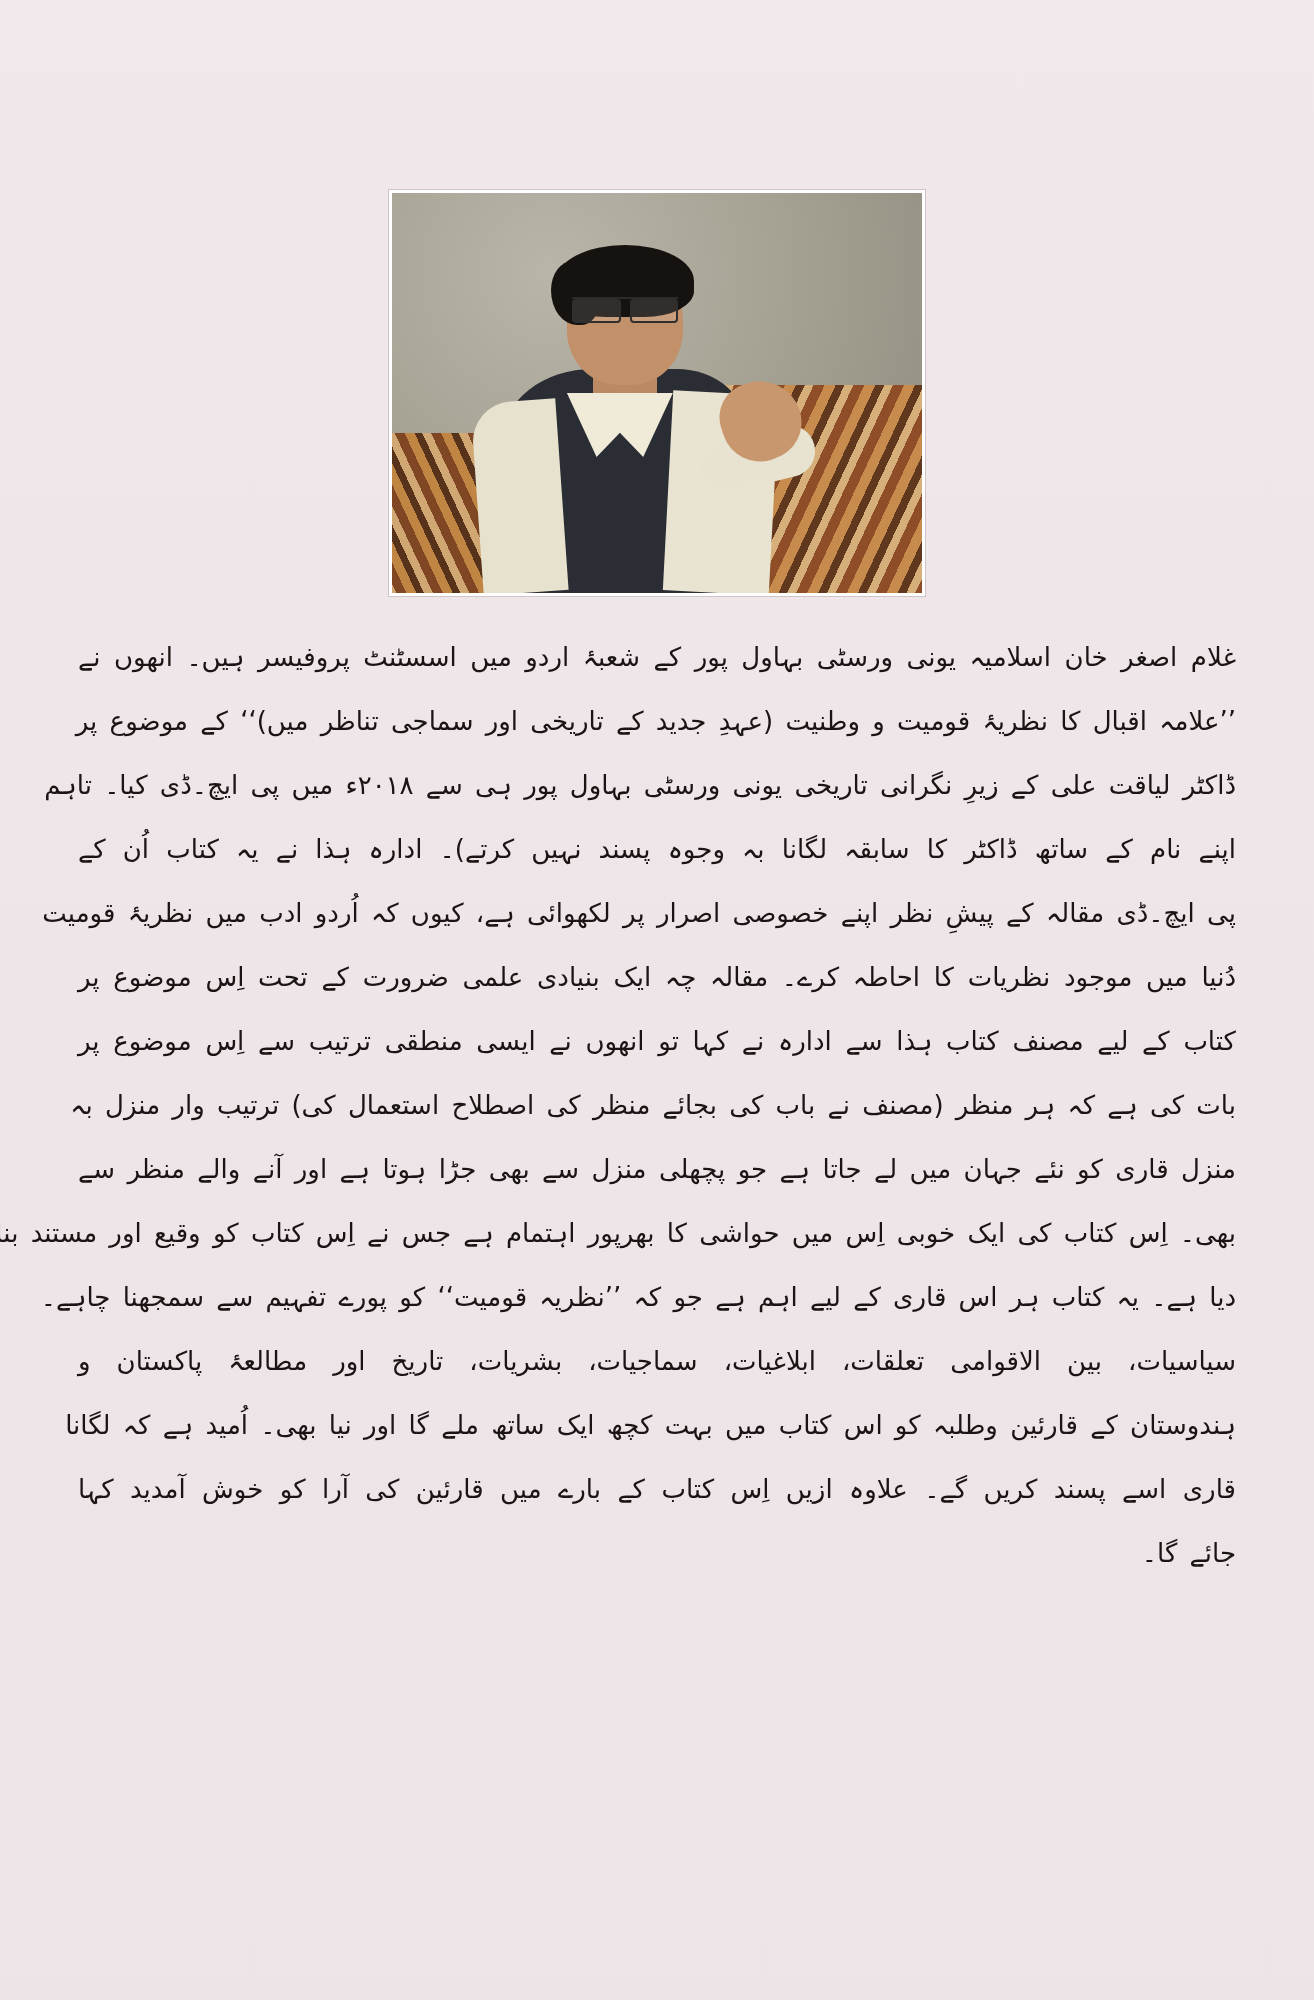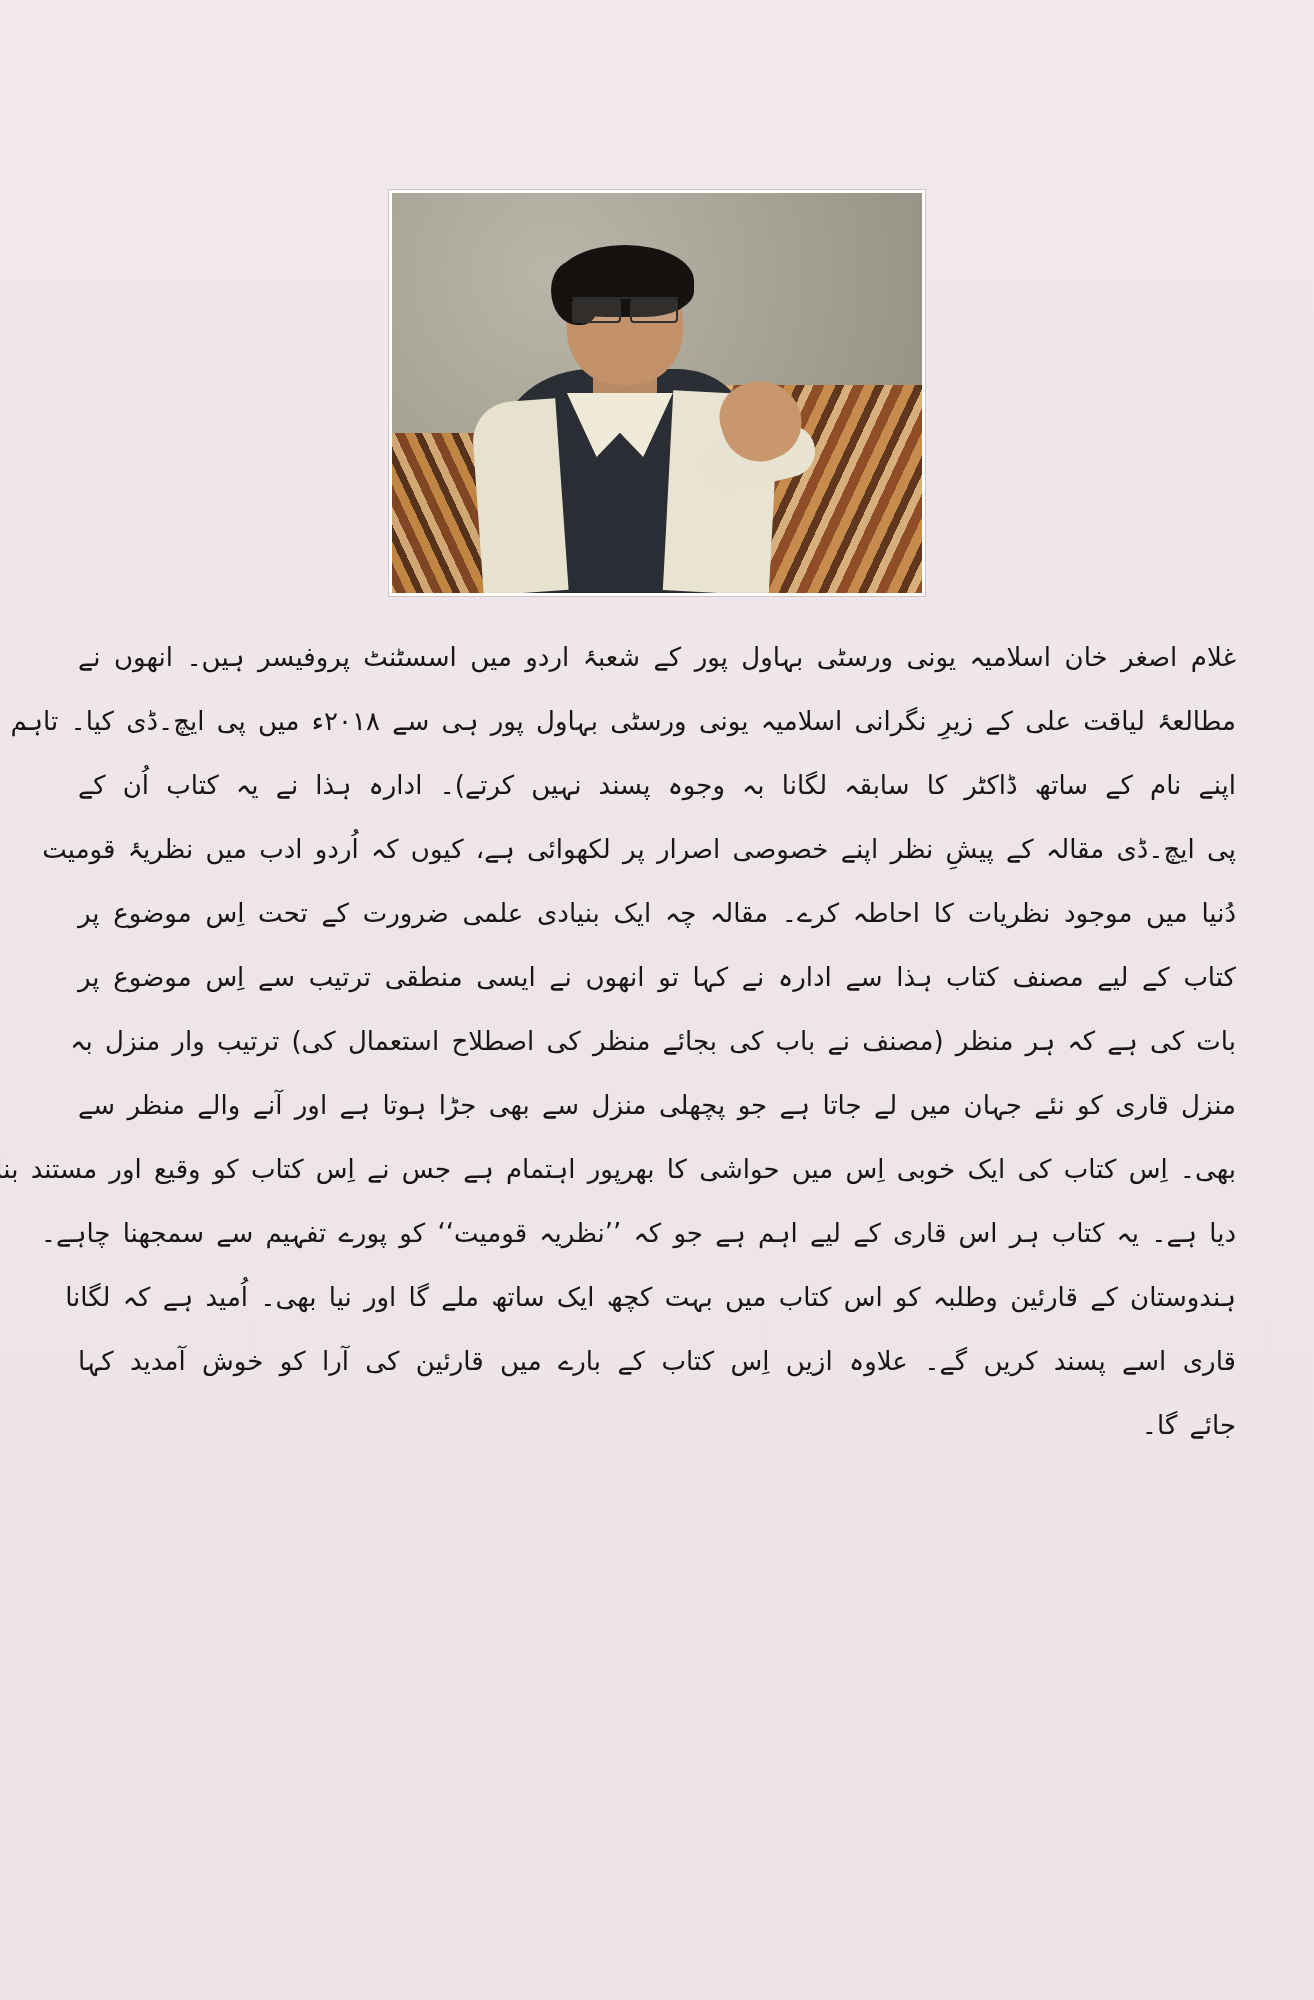--- a/index.html
+++ b/index.html
@@ -247,28 +247,30 @@
         <span class="lens r"></span>
       </div>
       <div class="forearm"></div>
       <div class="hand"></div>
     </div>
   </div>
 
   <div class="text-block">
     <p class="para">
       <span class="line">غلام اصغر خان اسلامیہ یونی ورسٹی بہاول پور کے شعبۂ اردو میں اسسٹنٹ پروفیسر ہیں۔ انھوں نے</span>
-      <span class="line">مطالعۂ لیاقت علی کے زیرِ نگرانی اسلامیہ یونی ورسٹی بہاول پور ہی سے ۲۰۱۸ء میں پی ایچ۔ڈی کیا۔ تاہم</span>
+      <span class="line">’’علامہ اقبال کا نظریۂ قومیت و وطنیت (عہدِ جدید کے تاریخی اور سماجی تناظر میں)‘‘ کے موضوع پر</span>
+      <span class="line">ڈاکٹر لیاقت علی کے زیرِ نگرانی تاریخی یونی ورسٹی بہاول پور ہی سے ۲۰۱۸ء میں پی ایچ۔ڈی کیا۔ تاہم</span>
       <span class="line">اپنے نام کے ساتھ ڈاکٹر کا سابقہ لگانا بہ وجوہ پسند نہیں کرتے)۔ ادارہ ہذا نے یہ کتاب اُن کے</span>
       <span class="line">پی ایچ۔ڈی مقالہ کے پیشِ نظر اپنے خصوصی اصرار پر لکھوائی ہے، کیوں کہ اُردو ادب میں نظریۂ قومیت</span>
       <span class="line">دُنیا میں موجود نظریات کا احاطہ کرے۔ مقالہ چہ ایک بنیادی علمی ضرورت کے تحت اِس موضوع پر</span>
       <span class="line">کتاب کے لیے مصنف کتاب ہذا سے ادارہ نے کہا تو انھوں نے ایسی منطقی ترتیب سے اِس موضوع پر</span>
       <span class="line">بات کی ہے کہ ہر منظر (مصنف نے باب کی بجائے منظر کی اصطلاح استعمال کی) ترتیب وار منزل بہ</span>
       <span class="line">منزل قاری کو نئے جہان میں لے جاتا ہے جو پچھلی منزل سے بھی جڑا ہوتا ہے اور آنے والے منظر سے</span>
       <span class="line">بھی۔ اِس کتاب کی ایک خوبی اِس میں حواشی کا بھرپور اہتمام ہے جس نے اِس کتاب کو وقیع اور مستند بنا</span>
       <span class="line">دیا ہے۔ یہ کتاب ہر اس قاری کے لیے اہم ہے جو کہ ’’نظریہ قومیت‘‘ کو پورے تفہیم سے سمجھنا چاہے۔</span>
+      <span class="line">سیاسیات، بین الاقوامی تعلقات، ابلاغیات، سماجیات، بشریات، تاریخ اور مطالعۂ پاکستان و</span>
       <span class="line">ہندوستان کے قارئین وطلبہ کو اس کتاب میں بہت کچھ ایک ساتھ ملے گا اور نیا بھی۔ اُمید ہے کہ لگانا</span>
       <span class="line">قاری اسے پسند کریں گے۔ علاوہ ازیں اِس کتاب کے بارے میں قارئین کی آرا کو خوش آمدید کہا</span>
       <span class="line end">جائے گا۔</span>
     </p>
   </div>
 
 </div>
 
 </body></html>

